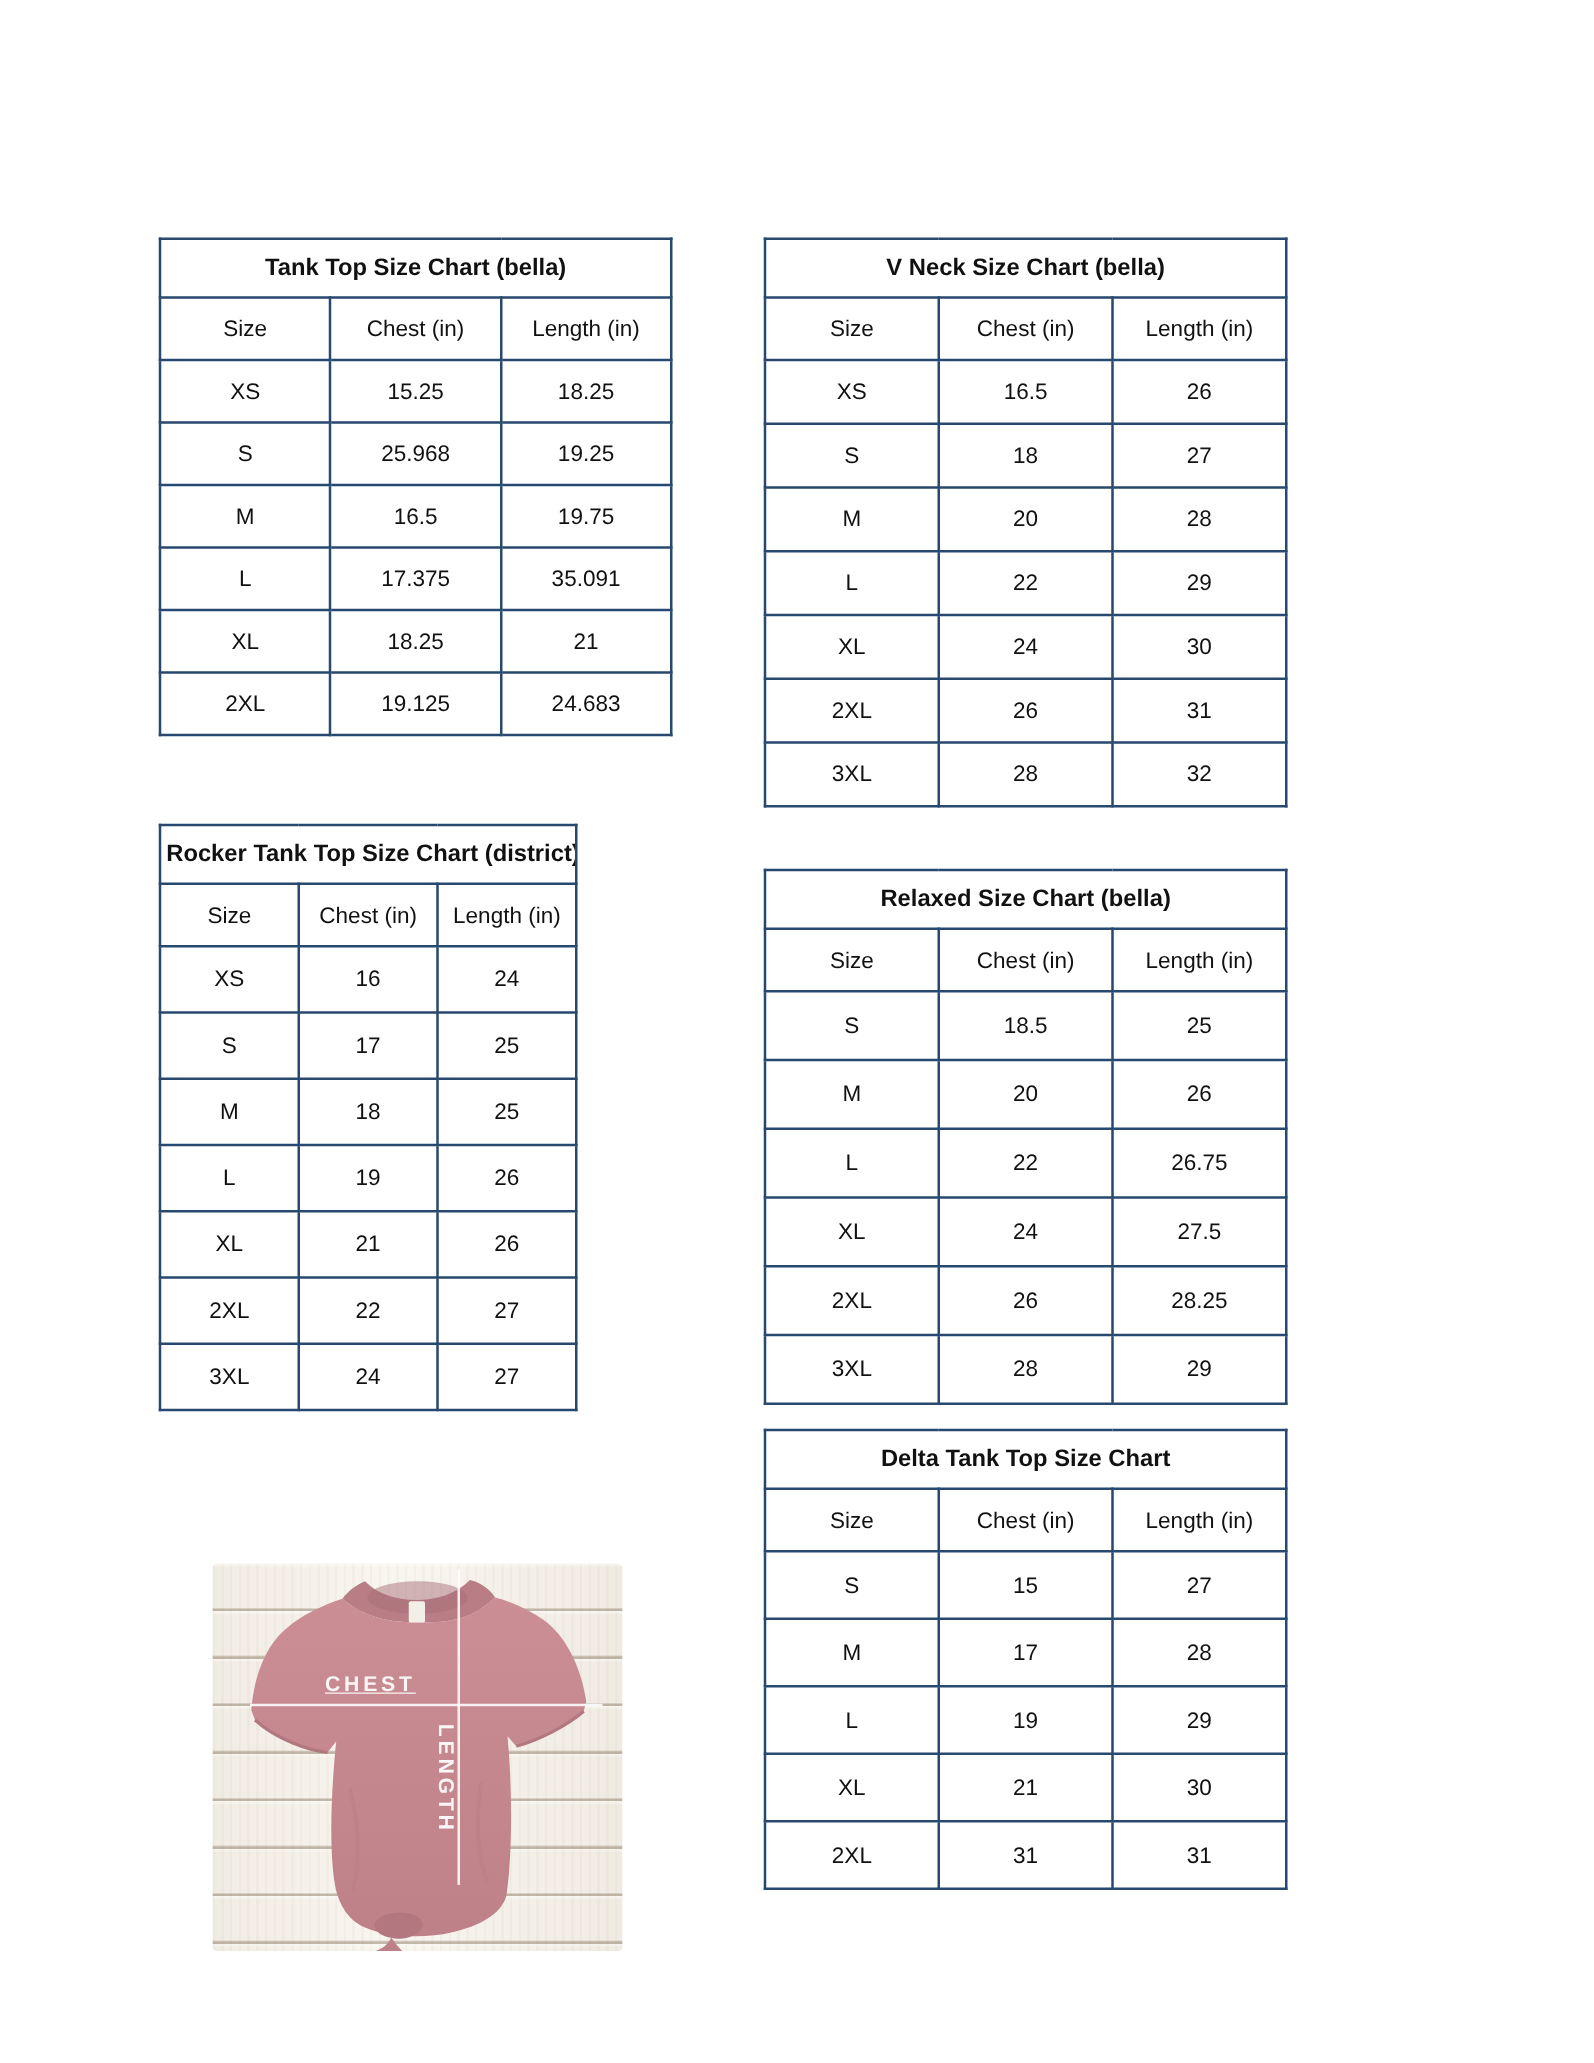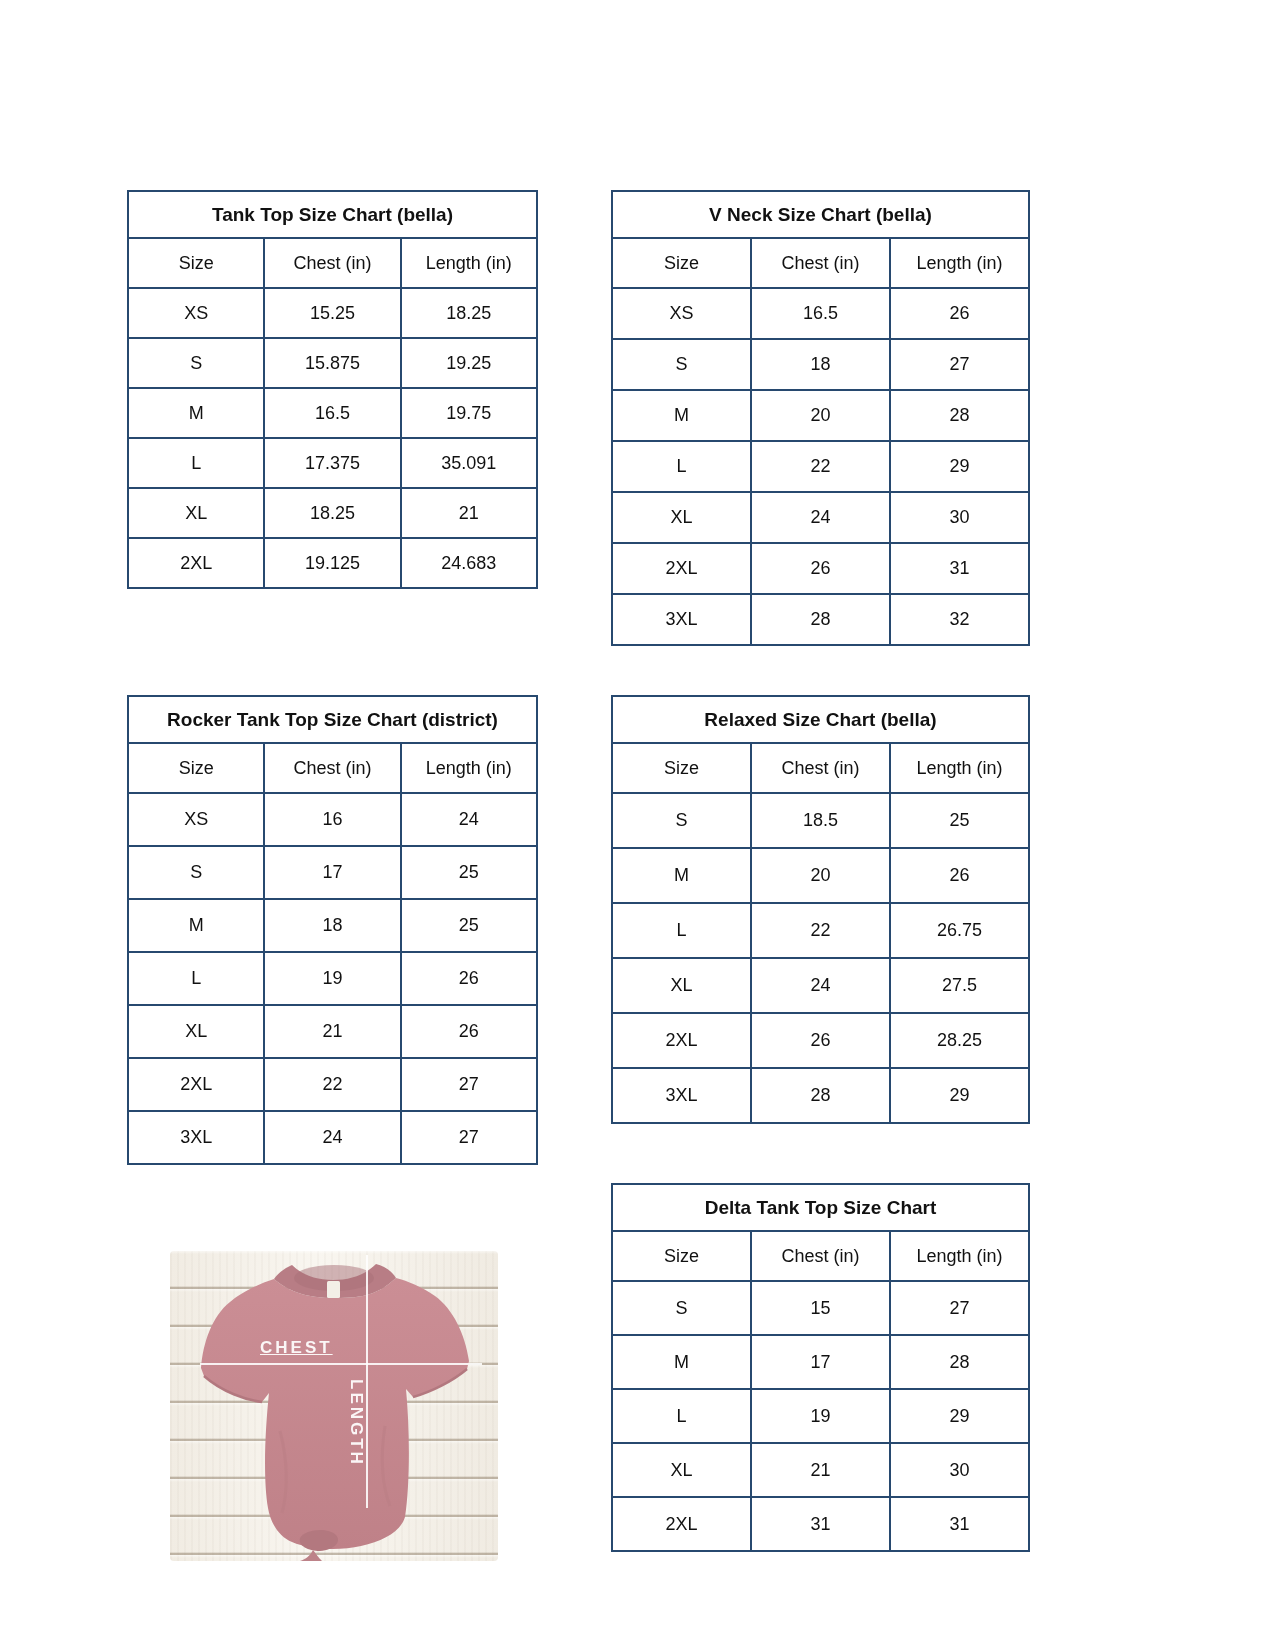--- a/index.html
+++ b/index.html
@@ -36,23 +36,23 @@
   }
   .chart-table .header-row td{height:48px;}
   .t1 .data-row td{height:48px;}
   .t2 .data-row td{height:49px;}
   .t3 .data-row td{height:51px;}
   .t4 .data-row td{height:53px;}
   .t5 .data-row td{height:52px;}
 
   .pos-t1{left:127px;top:190px;width:411px;}
   .pos-t2{left:611px;top:190px;width:419px;border-radius:22px;}
-  .pos-t3{left:127px;top:695px;width:411px;}
+  .pos-t3{left:127px;top:659px;width:335px;}
   .pos-t4{left:611px;top:695px;width:419px;}
-  .pos-t5{left:611px;top:1143px;width:419px;margin-top:40px;}
+  .pos-t5{left:611px;top:1143px;width:419px;}
 
   
   .photo{
     position:absolute;
     left:170px;top:1251px;
     width:328px;height:310px;
     border-radius:4px;
     overflow:hidden;
     background-color:var(--wood,#f5f1ea);
     background-image:
@@ -96,21 +96,21 @@
         <td>Chest (in)</td>
         <td>Length (in)</td>
       </tr>
       <tr class="data-row">
         <td>XS</td>
         <td>15.25</td>
         <td>18.25</td>
       </tr>
       <tr class="data-row">
         <td>S</td>
-        <td>15.875</td>
+        <td>25.968</td>
         <td>19.25</td>
       </tr>
       <tr class="data-row">
         <td>M</td>
         <td>16.5</td>
         <td>19.75</td>
       </tr>
       <tr class="data-row">
         <td>L</td>
         <td>17.375</td>

